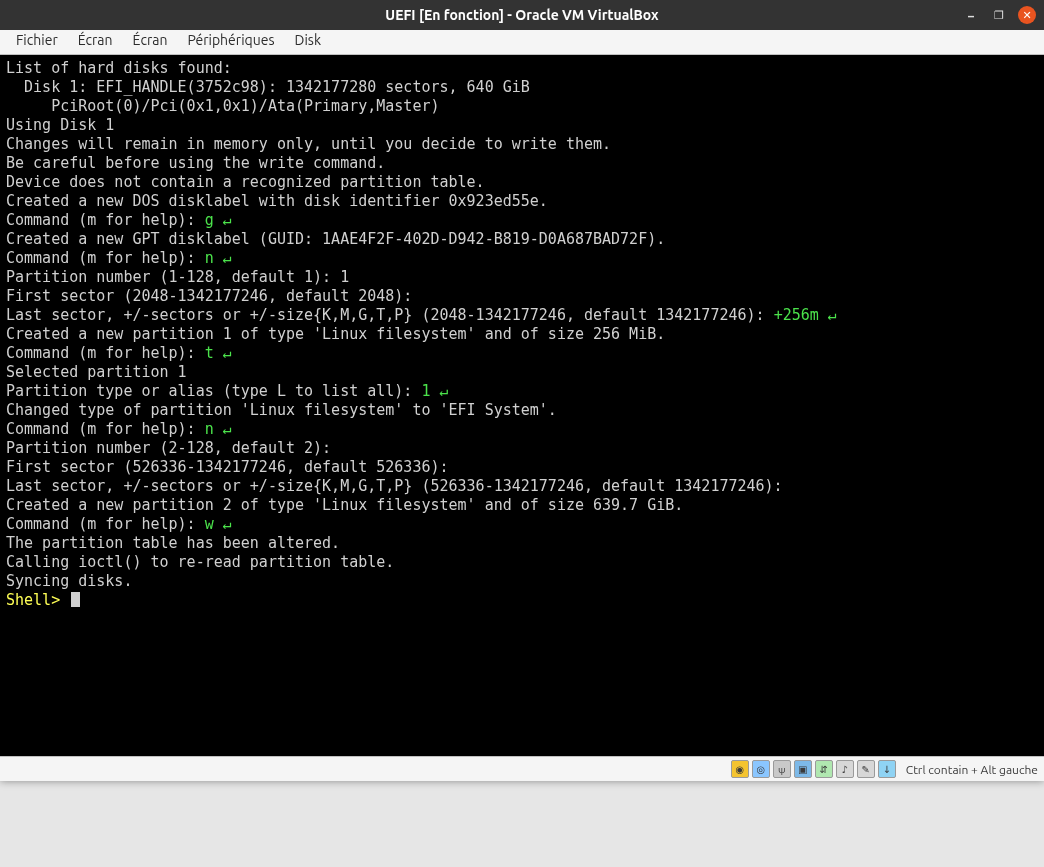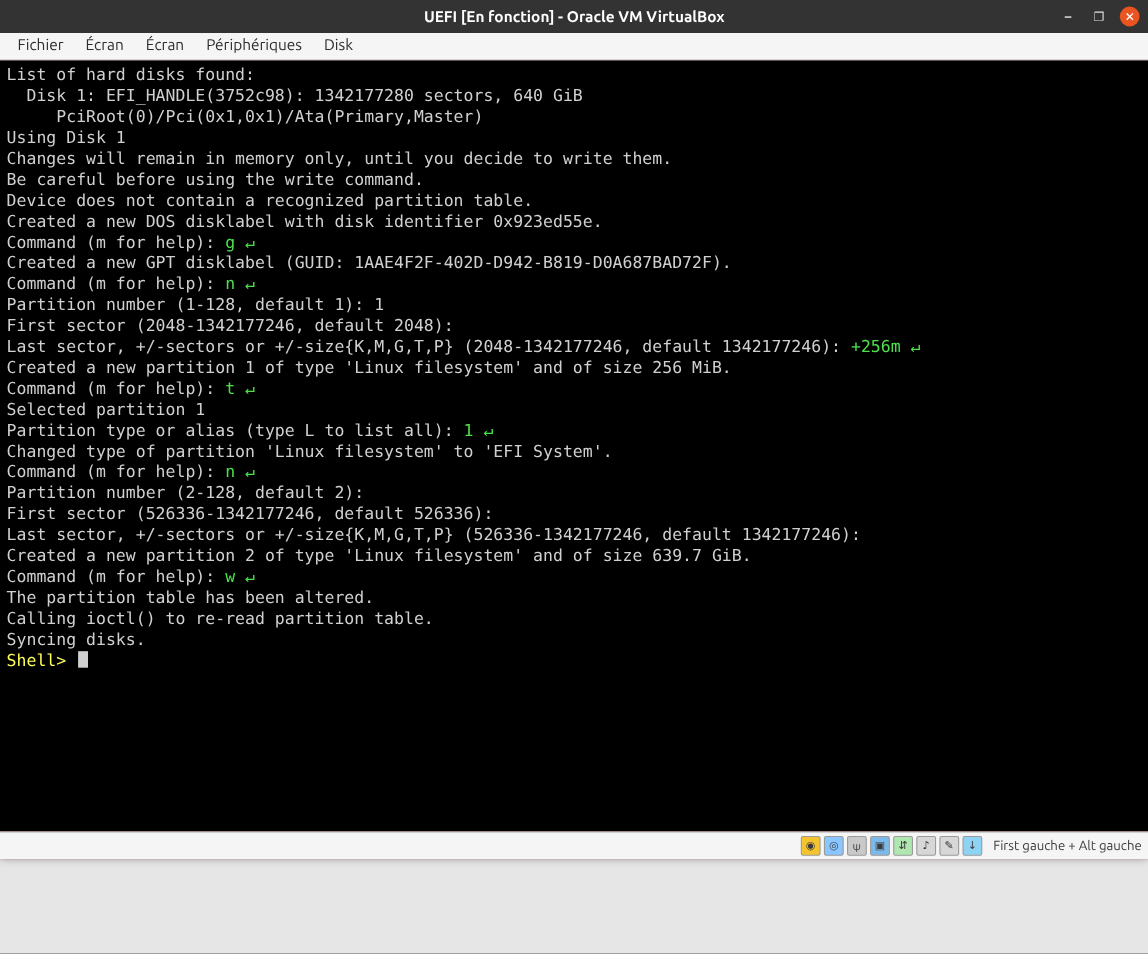--- a/index.html
+++ b/index.html
@@ -141,16 +141,16 @@
     <span class="status-icons">
       <span class="sicon disk">◉</span>
       <span class="sicon opt">◎</span>
       <span class="sicon usb">ψ</span>
       <span class="sicon fold">▣</span>
       <span class="sicon net">⇵</span>
       <span class="sicon snd">♪</span>
       <span class="sicon mouse">✎</span>
       <span class="sicon rec">↓</span>
     </span>
-    <span>First gauche + Alt gauche</span>
+    <span>Ctrl contain + Alt gauche</span>
   </div>
 
 </div>
 
 </body></html>

